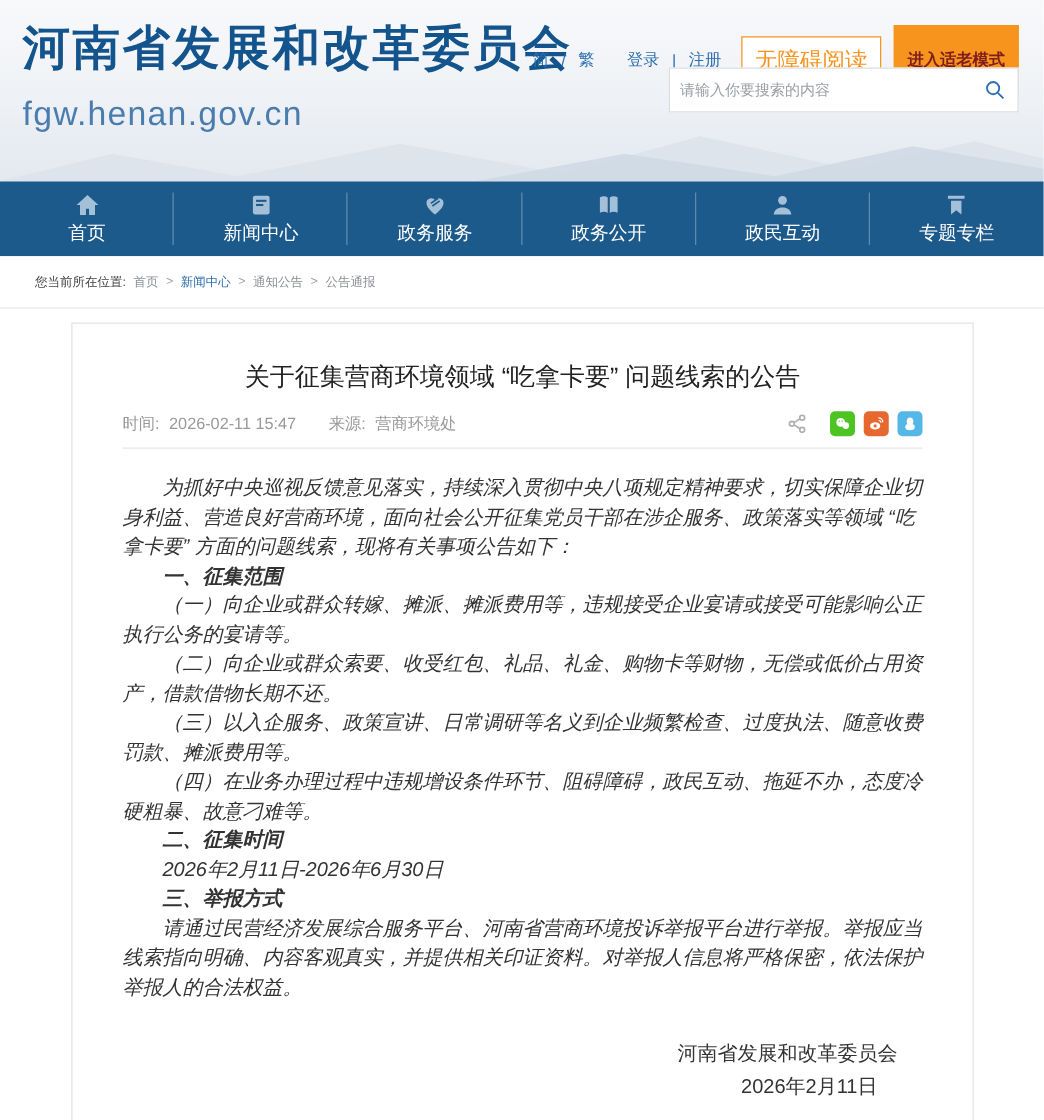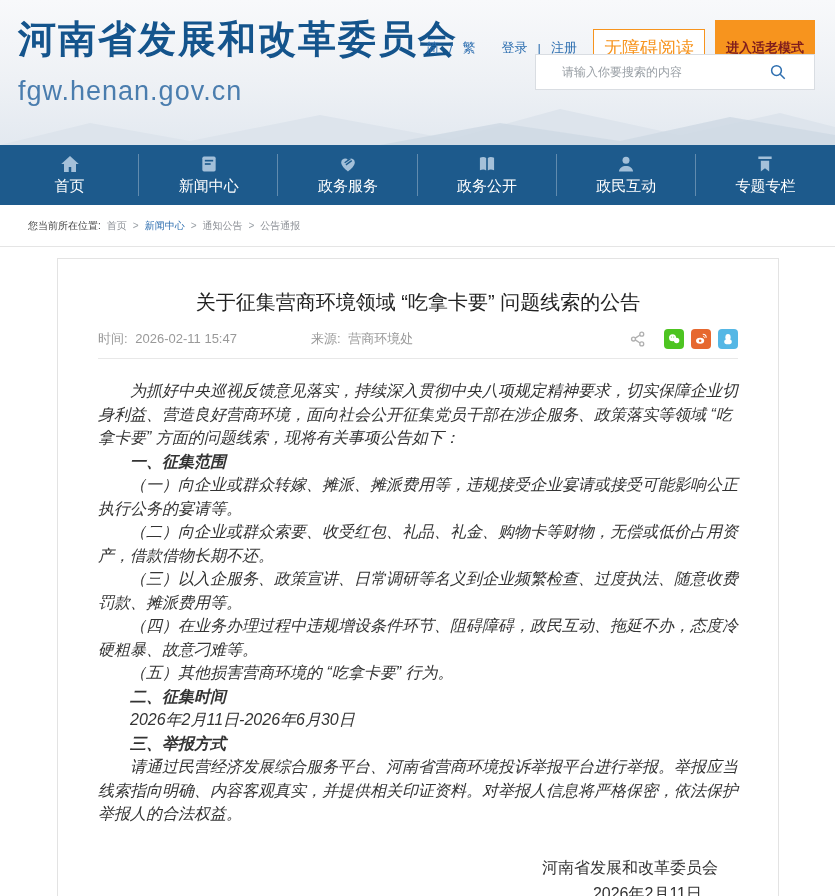--- a/index.html
+++ b/index.html
@@ -35,21 +35,21 @@
     font-size:18px; padding:6px 10px; cursor:pointer; margin-left:6px;
   }
   .btn-elder {
     border:1px solid #f7941e; color:#7f1d1d; background:#f7941e;
     font-size:13px; padding:18px 10px; cursor:pointer;font-weight:bold;
   }
 
   .search-bar {
     position:absolute; top:54px; right:20px; z-index:2;
     width:280px; height:36px; background:#fff; border:1px solid #d9dde2;
-    display:flex; align-items:center; padding:0 26px;
+    display:flex; align-items:center; padding:0 8px;
   }
   .search-input {
     flex:1; border:none; outline:none; font-size:12px; color:#333;
     font-family:"Liberation Sans","DejaVu Sans",sans-serif; background:transparent;
   }
   .search-input::placeholder { color:#9aa0a6; }
   .search-btn { width:20px; height:20px; cursor:pointer; display:flex; align-items:center; justify-content:center; }
 
   
   .main-nav {
@@ -81,21 +81,21 @@
   .article-box {
     width:722px; margin-left:57px; background:#fff; border:1px solid #e3e3e3;
     min-height:621px; padding:28px 40px 14px 40px;
   }
   .article-title {
     text-align:center; font-size:20px; font-weight:400; color:#222;
     line-height:30px;
   }
   .article-meta {
     display:flex; align-items:center; margin-top:12px; font-size:13px; color:#999;
-    padding-bottom:9px; border-bottom:1px solid #e8e8e8;gap:48px;
+    padding-bottom:9px; border-bottom:1px solid #e8e8e8;
   }
   .meta-item { margin-right:26px; }
   .meta-label { margin-right:4px; }
   .meta-share { margin-left:auto; display:flex; align-items:center; gap:7px; }
   .share-nodes { width:18px; height:18px; cursor:pointer; margin-right:10px; }
   .share-chip {
     width:20px; height:20px; border-radius:4px; display:flex; align-items:center;
     justify-content:center; cursor:pointer;
   }
   .share-chip.wechat { background:#4dc421; }
@@ -249,21 +249,20 @@
       </span>
     </div>
 
     <div class="article-body">
       <p class="para">为抓好中央巡视反馈意见落实，持续深入贯彻中央八项规定精神要求，切实保障企业切身利益、营造良好营商环境，面向社会公开征集党员干部在涉企服务、政策落实等领域 “吃拿卡要” 方面的问题线索，现将有关事项公告如下：</p>
       <p class="para para-bold">一、征集范围</p>
       <p class="para">（一）向企业或群众转嫁、摊派、摊派费用等，违规接受企业宴请或接受可能影响公正执行公务的宴请等。</p>
       <p class="para">（二）向企业或群众索要、收受红包、礼品、礼金、购物卡等财物，无偿或低价占用资产，借款借物长期不还。</p>
       <p class="para">（三）以入企服务、政策宣讲、日常调研等名义到企业频繁检查、过度执法、随意收费罚款、摊派费用等。</p>
       <p class="para">（四）在业务办理过程中违规增设条件环节、阻碍障碍，政民互动、拖延不办，态度冷硬粗暴、故意刁难等。</p>
-      <p class="para">（五）其他损害营商环境的 “吃拿卡要” 行为。</p>
       <p class="para para-bold">二、征集时间</p>
       <p class="para">2026年2月11日-2026年6月30日</p>
       <p class="para para-bold">三、举报方式</p>
       <p class="para">请通过民营经济发展综合服务平台、河南省营商环境投诉举报平台进行举报。举报应当线索指向明确、内容客观真实，并提供相关印证资料。对举报人信息将严格保密，依法保护举报人的合法权益。</p>
     </div>
 
     <div class="signature">
       <p class="sig-org">河南省发展和改革委员会</p>
       <p class="sig-date">2026年2月11日</p>
     </div>

